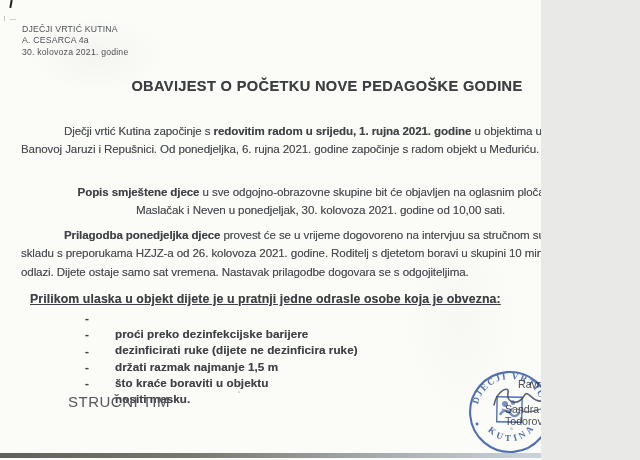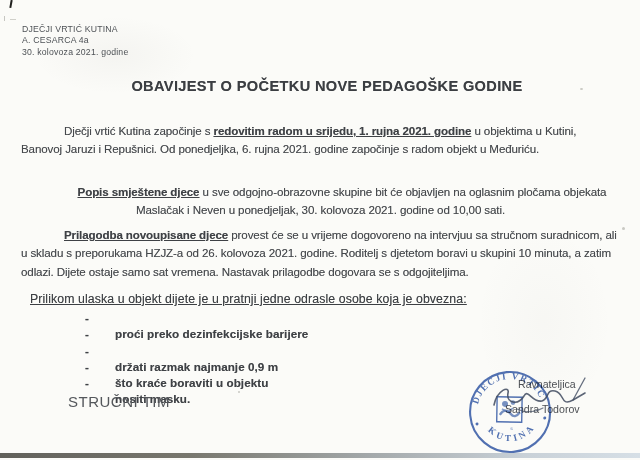--- a/index.html
+++ b/index.html
@@ -1,32 +1,32 @@
 <!DOCTYPE html>
 <html><head>
 <meta charset="utf-8">
 <style>
   html,body{margin:0;padding:0;background:#e9e9e7;}
   .page{
-    position:relative;width:640px;height:460px;overflow:hidden;
+    position:relative;width:541px;height:460px;overflow:hidden;
     background:
       radial-gradient(closest-side at 18% 12%, rgba(120,118,108,0.05), rgba(0,0,0,0) 70%),
       radial-gradient(closest-side at 85% 70%, rgba(120,118,108,0.03), rgba(0,0,0,0) 70%),
       #fbfbf8;
     font-family:"Liberation Sans","DejaVu Sans",sans-serif;
     color:#46494d;
   }
   .letterhead{position:absolute;left:22px;top:24px;font-size:8.7px;line-height:11.3px;letter-spacing:.2px;color:#4e5256;}
   .title{position:absolute;left:0;top:78px;width:640px;margin:0;text-align:center;transform:translateX(7px);
     font-size:14.6px;font-weight:700;letter-spacing:.35px;color:#3b3e42;text-shadow:0 0 .5px rgba(59,62,66,.55);}
   .para{position:absolute;left:21px;width:599px;margin:0;font-size:11.6px;line-height:18.4px;
     letter-spacing:-0.12px;text-indent:43px;color:#45484c;text-shadow:0 0 .5px rgba(69,72,76,.45);}
   .p1{top:122px;} .p2{top:183px;text-align:center;} .p3{top:226px;}
-  .b{font-weight:700;color:#3e4145;text-decoration:underline;}
-  .rules-heading{position:absolute;left:30px;top:292px;font-size:12.3px;font-weight:400;letter-spacing:.1px;
+  .b{font-weight:700;color:#3e4145;}
+  .rules-heading{position:absolute;left:30px;top:292px;font-size:12.3px;font-weight:700;letter-spacing:.1px;
     text-decoration:underline;color:#3c3f43;text-shadow:0 0 .5px rgba(60,63,67,.5);}
   .rules{position:absolute;left:22px;top:311px;width:560px;}
   .rule-row{position:relative;height:16.3px;font-size:11.7px;font-weight:700;color:#3e4145;text-shadow:0 0 .5px rgba(62,65,69,.45);}
   .rule-row .dash{position:absolute;left:63px;top:0;font-weight:700;}
   .rule-row .rule-text{position:absolute;left:93px;top:16px;white-space:nowrap;letter-spacing:.05px;}
   .team{position:absolute;left:68px;top:393px;font-size:15px;letter-spacing:.5px;color:#54575b;}
   .role{position:absolute;left:518px;top:378px;font-size:10.6px;color:#4d5055;z-index:2;}
   .name{position:absolute;left:505px;top:403px;font-size:10.6px;color:#4d5055;z-index:2;}
   .stamp{position:absolute;left:464px;top:365px;z-index:3;transform:rotate(-5deg);opacity:.9;mix-blend-mode:multiply;}
   .scribble{position:absolute;left:487px;top:374px;z-index:4;}
@@ -57,35 +57,36 @@
     <div>A. CESARCA 4a</div>
     <div>30. kolovoza 2021. godine</div>
   </div>
 
   <h1 class="title">OBAVIJEST O POČETKU NOVE PEDAGOŠKE GODINE</h1>
 
   <p class="para p1"><span>Dječji vrtić Kutina započinje s </span><span class="b">redovitim radom u srijedu, 1. rujna 2021. godine</span><span> u objektima u Kutini, Banovoj Jaruzi i Repušnici. Od ponedjeljka, 6. rujna 2021. godine započinje s radom objekt u Međuriću.</span></p>
 
   <p class="para p2"><span class="b">Popis smještene djece</span><span> u sve odgojno-obrazovne skupine bit će objavljen na oglasnim pločama objekata Maslačak i Neven u ponedjeljak, 30. kolovoza 2021. godine od 10,00 sati.</span></p>
 
-  <p class="para p3"><span class="b">Prilagodba novoupisane djece</span><span> provest će se u vrijeme dogovoreno na intervjuu sa stručnom suradnicom, ali u skladu s preporukama HZJZ-a od 26. kolovoza 2021. godine. Roditelj s djetetom boravi u skupini 10 minuta, a zatim odlazi. Dijete ostaje samo sat vremena. Nastavak prilagodbe dogovara se s odgojiteljima.</span></p>
+  <p class="para p3"><span class="b">Prilagodba ponedjeljka djece</span><span> provest će se u vrijeme dogovoreno na intervjuu sa stručnom suradnicom, ali u skladu s preporukama HZJZ-a od 26. kolovoza 2021. godine. Roditelj s djetetom boravi u skupini 10 minuta, a zatim odlazi. Dijete ostaje samo sat vremena. Nastavak prilagodbe dogovara se s odgojiteljima.</span></p>
 
   <div class="rules-heading">Prilikom ulaska u objekt dijete je u pratnji jedne odrasle osobe koja je obvezna:</div>
 
   <div class="rules">
     <div class="rule-row">
         <span class="dash">-</span>
         <span class="rule-text">proći preko dezinfekcijske barijere</span>
       </div>
     <div class="rule-row">
         <span class="dash">-</span>
+        <span class="rule-text">dezinficirati ruke (dijete ne dezinficira ruke)</span>
       </div>
     <div class="rule-row">
         <span class="dash">-</span>
-        <span class="rule-text">držati razmak najmanje 0,9 m</span>
+        <span class="rule-text">držati razmak najmanje 1,5 m</span>
       </div>
     <div class="rule-row">
         <span class="dash">-</span>
         <span class="rule-text">što kraće boraviti u objektu</span>
       </div>
     <div class="rule-row">
         <span class="dash">-</span>
         <span class="rule-text">nositi masku.</span>
       </div>
   </div>

